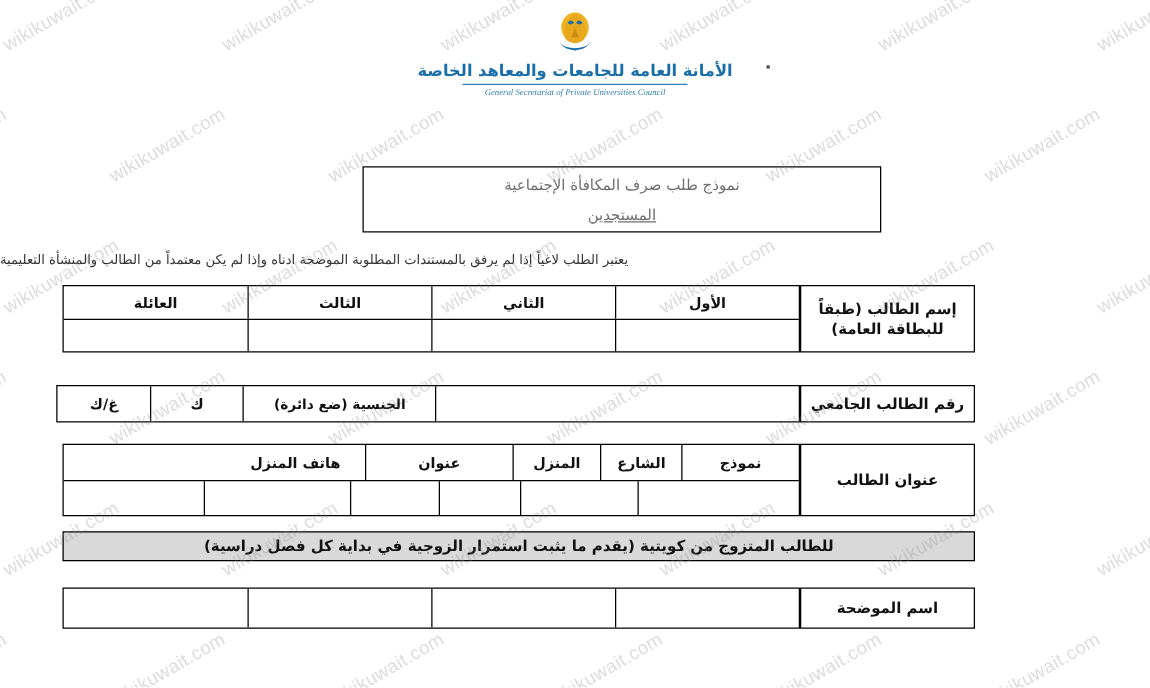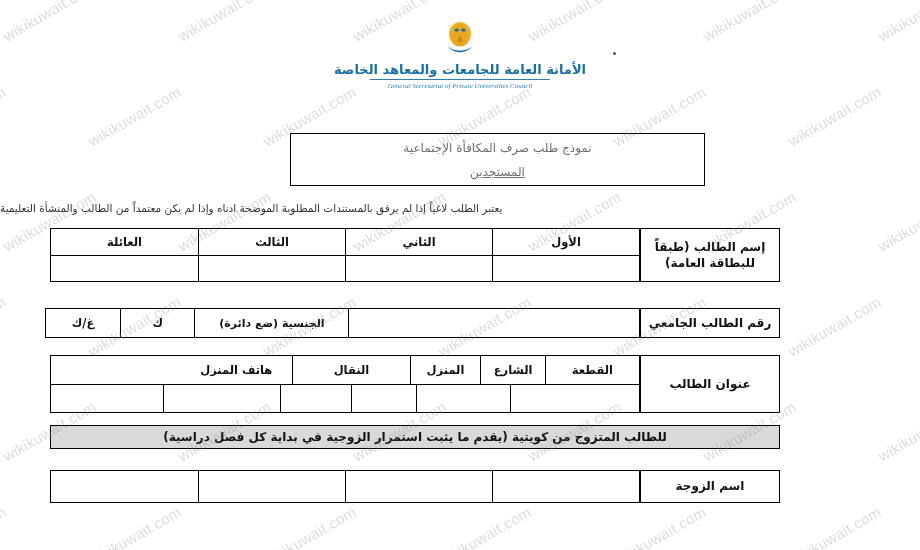--- a/index.html
+++ b/index.html
@@ -39,21 +39,21 @@
     position: relative;
     width: 920px;
     height: 550px;
     z-index: 1;
   }
 
   
   .logo-block {
     width: 100%;
     text-align: center;
-    padding-top: 20px;
+    padding-top: 8px;
   }
   .logo-mark {
     display: block;
     margin: 0 auto;
   }
   .logo-ar {
     color: #1b6fa8;
     font-size: 13px;
     font-weight: bold;
     margin-top: 2px;
@@ -255,41 +255,41 @@
         <div class="cell" style="width:12.5%">ك</div>
         <div class="cell" style="width:12.5%">غ/ك</div>
       </div>
     </div>
   </div>
 
   <div class="row" id="addr-row">
     <div class="label-cell" id="addr-label">عنوان الطالب</div>
     <div class="grid" id="addr-grid">
       <div class="grid-row head-row">
-        <div class="cell" style="width:16%">القطعة</div>
+        <div class="cell" style="width:16%">نموذج</div>
         <div class="cell" style="width:11%">الشارع</div>
         <div class="cell" style="width:12%">المنزل</div>
-        <div class="cell" style="width:20%">النقال</div>
+        <div class="cell" style="width:20%">عنوان</div>
         <div class="cell" style="width:19%">هاتف المنزل</div>
       </div>
       <div class="grid-row empty-row">
         <div class="cell" style="width:22%"></div>
         <div class="cell" style="width:16%"></div>
         <div class="cell" style="width:11%"></div>
         <div class="cell" style="width:12%"></div>
         <div class="cell" style="width:20%"></div>
         <div class="cell" style="width:19%"></div>
       </div>
     </div>
   </div>
 
   <div class="banner" id="banner-married">للطالب المتزوج من كويتية (يقدم ما يثبت استمرار الزوجية في بداية كل فصل دراسية)</div>
 
   <div class="row" id="wife-row">
-    <div class="label-cell" id="wife-label">اسم الزوجة</div>
+    <div class="label-cell" id="wife-label">اسم الموضحة</div>
     <div class="grid" id="wife-grid">
       <div class="grid-row empty-row">
         <div class="cell" style="width:25%"></div>
         <div class="cell" style="width:25%"></div>
         <div class="cell" style="width:25%"></div>
         <div class="cell" style="width:25%"></div>
       </div>
     </div>
   </div>
 

